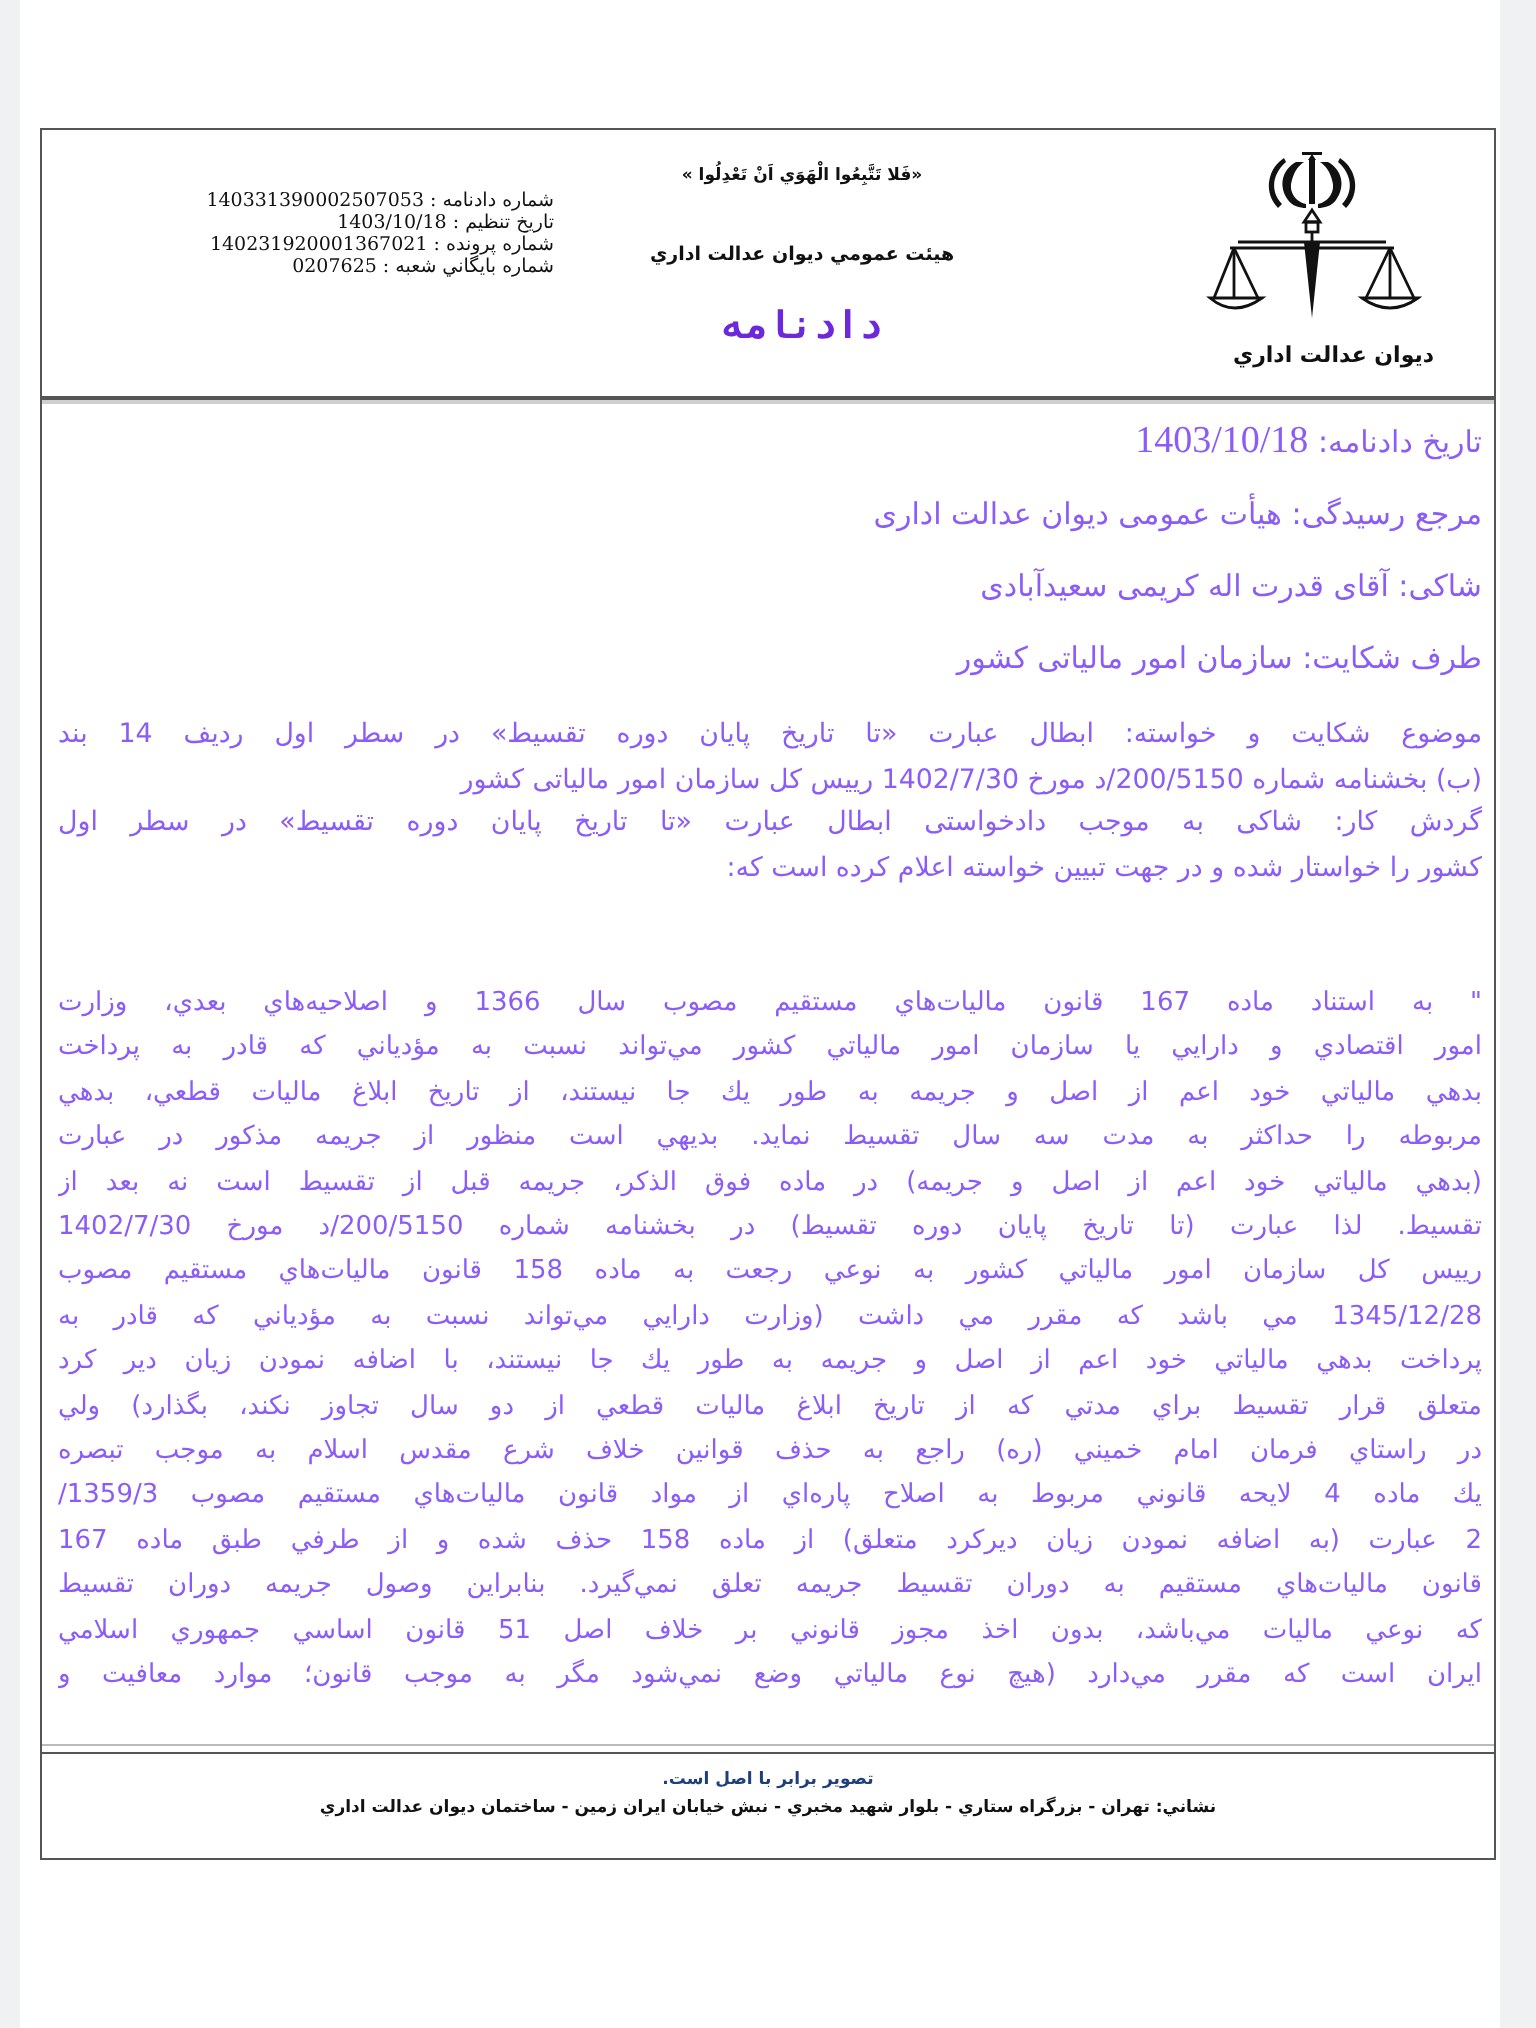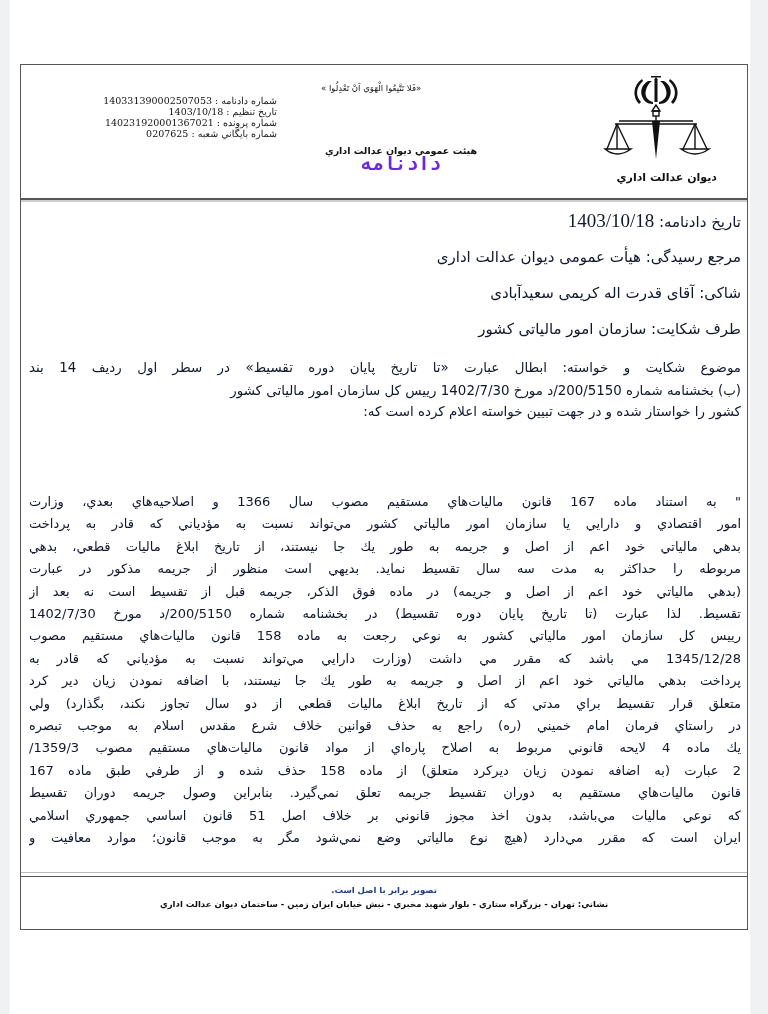--- a/index.html
+++ b/index.html
@@ -54,45 +54,45 @@
     }
     .emblem {
       position: absolute; right: 36px; top: 6px; width: 110px; height: 96px;
     }
     .emblem-caption {
       position: absolute; right: 30px; top: 106px;
       font-family: "DejaVu Sans", sans-serif; font-size: 11px; font-weight: bold; color: #111;
       direction: rtl;
     }
     .verse {
-      position: absolute; left: 300px; top: 18px; width: 160px; text-align: left;
-      font-family: "DejaVu Sans", sans-serif; font-size: 8.5px; font-weight: normal; color: #111;
+      position: absolute; left: 300px; top: 18px; width: 160px; text-align: center;
+      font-family: "DejaVu Sans", sans-serif; font-size: 8.5px; font-weight: bold; color: #111;
       direction: rtl;
     }
     .board {
-      position: absolute; left: 290px; top: 80px; width: 180px; text-align: center;
+      position: absolute; left: 290px; top: 57px; width: 180px; text-align: center;
       font-family: "DejaVu Sans", sans-serif; font-size: 9.5px; font-weight: bold; color: #111;
       direction: rtl;
     }
     .dadnameh {
       position: absolute; left: 290px; top: 87px; width: 180px; text-align: center;
       font-family: Liberation Mono, monospace; font-size: 19px; font-weight: bold; color: #6d28d9;
       direction: rtl;
     }
     .meta {
       position: absolute; left: 56px; top: 30px; width: 200px;
       font-family: "DejaVu Serif", serif; font-size: 9.5px; font-weight: normal; color: #111;
       direction: rtl; text-align: right; line-height: 11px;
     }
     .meta-row { white-space: nowrap; }
     .body {
       position: absolute; left: 0; right: 0; top: 140px; bottom: 62px;
       padding: 0 6px 0 8px;
       direction: rtl; text-align: right;
-      color: #0f172a;
+      color: #8b5cf6;
     }
     .field {
       font-family: "DejaVu Sans", sans-serif;
       font-size: 15px; line-height: 20px;
       margin: 0;
       white-space: nowrap;
     }
     .field .num { font-family: "Liberation Serif", serif; font-size: 19px; }
     .f1 { position: absolute; right: 6px; top: 6px; }
     .f2 { position: absolute; right: 6px; top: 42px; }
@@ -183,20 +183,21 @@
     <p class="field f3"><span>شاکی:</span> <span>آقای قدرت اله کریمی سعیدآبادی</span></p>
     <p class="field f2"><span>مرجع رسیدگی:</span> <span>هیأت عمومی دیوان عدالت اداری</span></p>
     <p class="field f4"><span>طرف شکایت:</span> <span>سازمان امور مالیاتی کشور</span></p>
 
     <div class="para p1">
       <span class="line">موضوع شکایت و خواسته: ابطال عبارت «تا تاریخ پایان دوره تقسیط» در سطر اول ردیف 14 بند</span>
       <span class="line last">(ب) بخشنامه شماره 200/5150/د مورخ 1402/7/30 رییس کل سازمان امور مالیاتی کشور</span>
     </div>
 
     <div class="para p2">
+      <span class="line">گردش کار: شاکی به موجب دادخواستی ابطال عبارت «تا تاریخ پایان دوره تقسیط» در سطر اول</span>
       <span class="line last">کشور را خواستار شده و در جهت تبیین خواسته اعلام کرده است که:</span>
     </div>
 
     <div class="para p3">
       <span class="line">" به استناد ماده 167 قانون مالیات‌هاي مستقیم مصوب سال 1366 و اصلاحیه‌هاي بعدي، وزارت</span>
       <span class="line">امور اقتصادي و دارايي يا سازمان امور مالياتي كشور مي‌تواند نسبت به مؤدياني كه قادر به پرداخت</span>
       <span class="line">بدهي مالياتي خود اعم از اصل و جريمه به طور يك جا نيستند، از تاريخ ابلاغ ماليات قطعي، بدهي</span>
       <span class="line">مربوطه را حداكثر به مدت سه سال تقسيط نمايد. بديهي است منظور از جريمه مذكور در عبارت</span>
       <span class="line">(بدهي مالياتي خود اعم از اصل و جريمه) در ماده فوق الذكر، جريمه قبل از تقسيط است نه بعد از</span>
       <span class="line">تقسيط. لذا عبارت (تا تاريخ پايان دوره تقسيط) در بخشنامه شماره 200/5150/د مورخ 1402/7/30</span>

